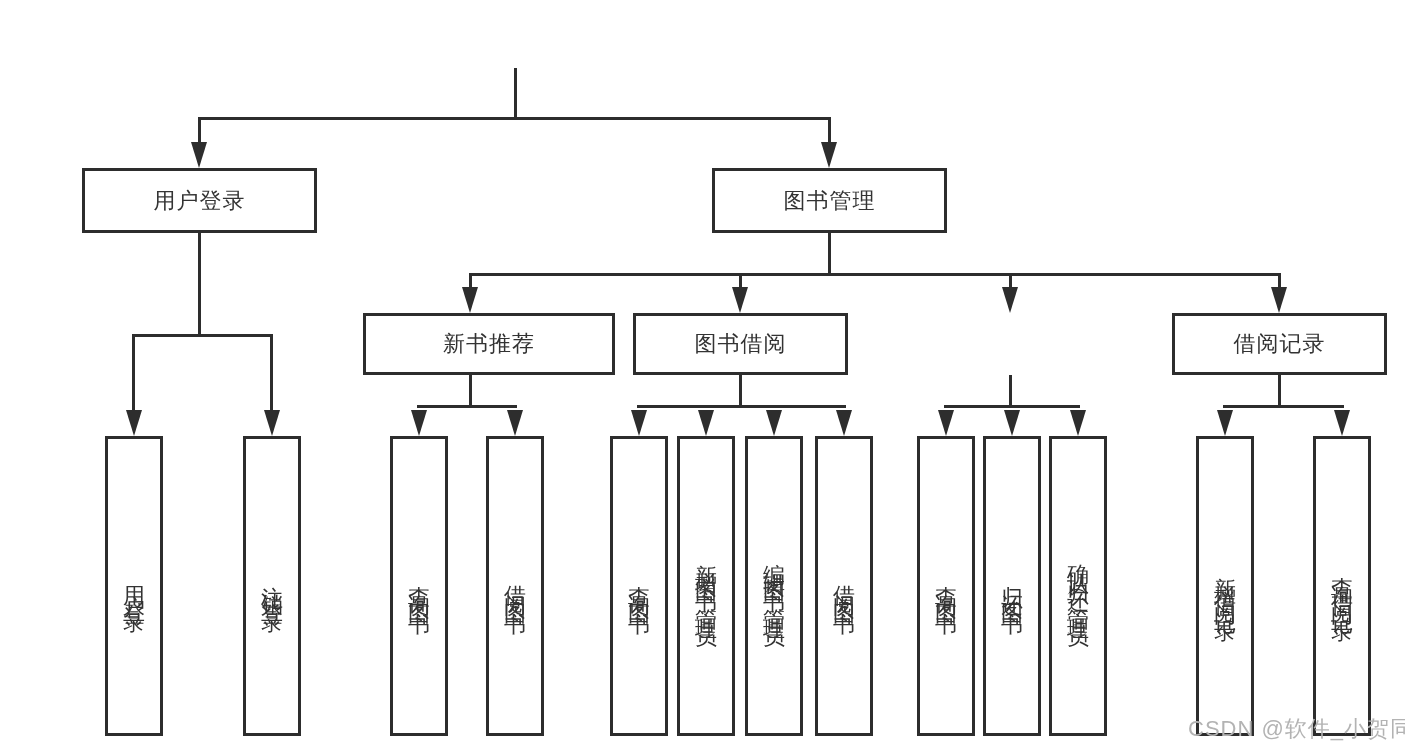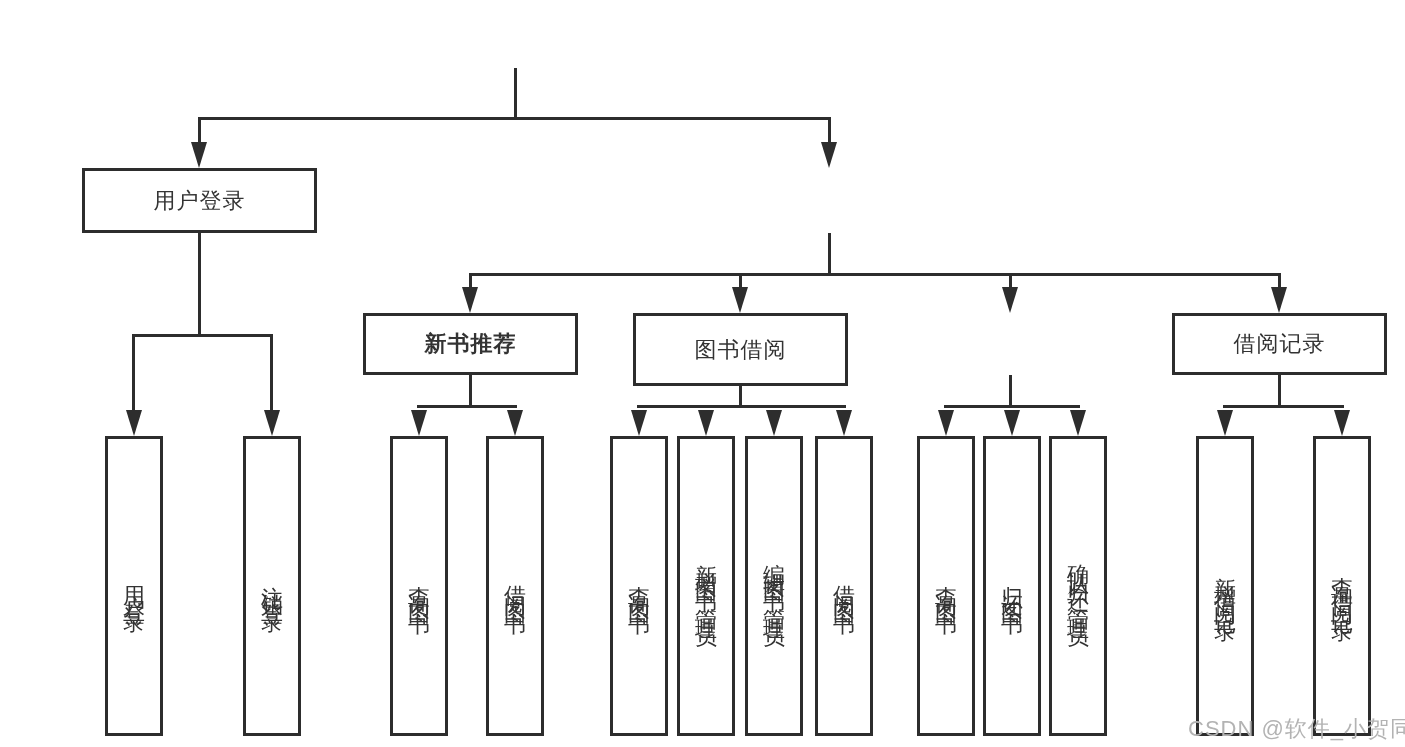--- a/index.html
+++ b/index.html
@@ -75,43 +75,46 @@
   <div class="v" style="left:514px; top:68px; height:50px;"></div>
   <div class="h" style="left:198px; top:117px; width:633px;"></div>
   <div class="v" style="left:198px; top:117px; height:28px;"></div>
   <div class="v" style="left:828px; top:117px; height:28px;"></div>
   <div class="arw" style="left:191px; top:142px;"></div>
   <div class="arw" style="left:821px; top:142px;"></div>
 
   <div class="box" style="left:82px; top:168px; width:235px; height:65px;">
     <span>用户登录</span>
   </div>
+  <div class="box" style="left:712px; top:168px; width:235px; height:65px;">
+    <span>图书管理</span>
+  </div>
 
   <div class="v" style="left:198px; top:233px; height:104px;"></div>
   <div class="h" style="left:132px; top:334px; width:141px;"></div>
   <div class="v" style="left:132px; top:334px; height:78px;"></div>
   <div class="v" style="left:270px; top:334px; height:78px;"></div>
   <div class="arw" style="left:126px; top:410px;"></div>
   <div class="arw" style="left:264px; top:410px;"></div>
 
   <div class="v" style="left:828px; top:233px; height:43px;"></div>
   <div class="h" style="left:469px; top:273px; width:812px;"></div>
   <div class="v" style="left:469px; top:273px; height:18px;"></div>
   <div class="v" style="left:739px; top:273px; height:18px;"></div>
   <div class="v" style="left:1009px; top:273px; height:18px;"></div>
   <div class="v" style="left:1278px; top:273px; height:18px;"></div>
   <div class="arw" style="left:462px; top:287px;"></div>
   <div class="arw" style="left:732px; top:287px;"></div>
   <div class="arw" style="left:1002px; top:287px;"></div>
   <div class="arw" style="left:1271px; top:287px;"></div>
 
-  <div class="box" style="left:363px; top:313px; width:215px; height:62px;font-weight:bold;">
+  <div class="box" style="left:363px; top:313px; width:252px; height:62px;">
     <span>新书推荐</span>
   </div>
-  <div class="box" style="left:633px; top:313px; width:215px; height:73px;">
+  <div class="box" style="left:633px; top:313px; width:215px; height:62px;">
     <span>图书借阅</span>
   </div>
   <div class="box" style="left:1172px; top:313px; width:215px; height:62px;">
     <span>借阅记录</span>
   </div>
 
   <div class="v" style="left:469px; top:375px; height:33px;"></div>
   <div class="v" style="left:739px; top:375px; height:33px;"></div>
   <div class="v" style="left:1009px; top:375px; height:33px;"></div>
   <div class="v" style="left:1278px; top:375px; height:33px;"></div>

